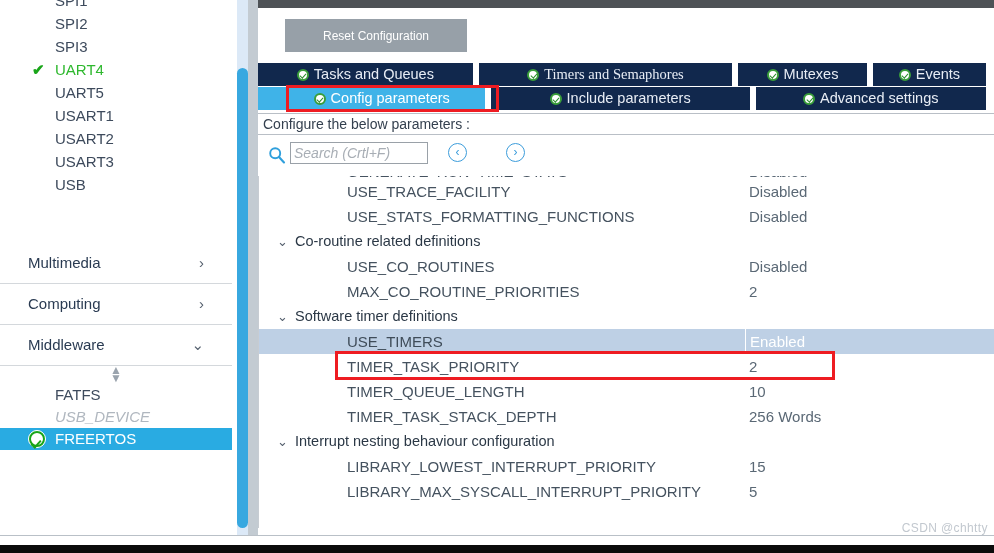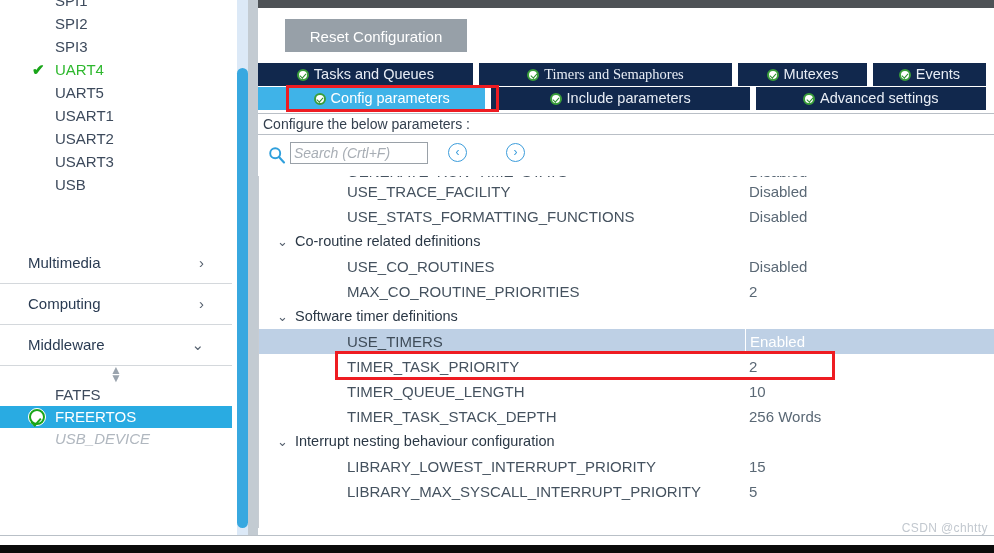--- a/index.html
+++ b/index.html
@@ -171,21 +171,21 @@
     width: 736px; height: 8px;
     background: #4e5256;
   }
 
   #reset-btn {
     position: absolute;
     left: 27px; top: 19px;
     width: 182px; height: 33px;
     background: #97a0a8;
     color: #ffffff;
-    font-size: 15px;
+    font-size: 12px;
     line-height: 33px;
     border: none;
     font-family: "Liberation Sans", sans-serif;
     cursor: default;
   }
 
   
   .tabrow {
     position: absolute;
     left: 0;
@@ -417,24 +417,24 @@
       </div>
     <div id="mw-area" style="position: absolute; left: 0px; top: 243px; width: 232px;">
         <div class="group-row"><span>Multimedia</span><span class="chev">›</span></div>
         <div class="group-row"><span>Computing</span><span class="chev">›</span></div>
         <div class="group-row"><span>Middleware</span><span class="chev">⌄</span></div>
         <div class="spinner">
           <span class="up">▲</span>
           <span class="dn">▼</span>
         </div>
         <div class="mw-item"><span>FATFS</span></div>
+        <div class="mw-item disabled"><span>USB_DEVICE</span></div>
         <div class="mw-item selected"><span class="mw-check">
             <span class="ring"></span>
           </span><span>FREERTOS</span></div>
-        <div class="mw-item disabled"><span>USB_DEVICE</span></div>
       </div>
   </div>
 
   <div id="sb-scroll-track"></div>
   <div id="sb-scroll-thumb"></div>
   <div id="sb-gutter"></div>
   <div id="main-left-border"></div>
 
   <div id="main">
 

